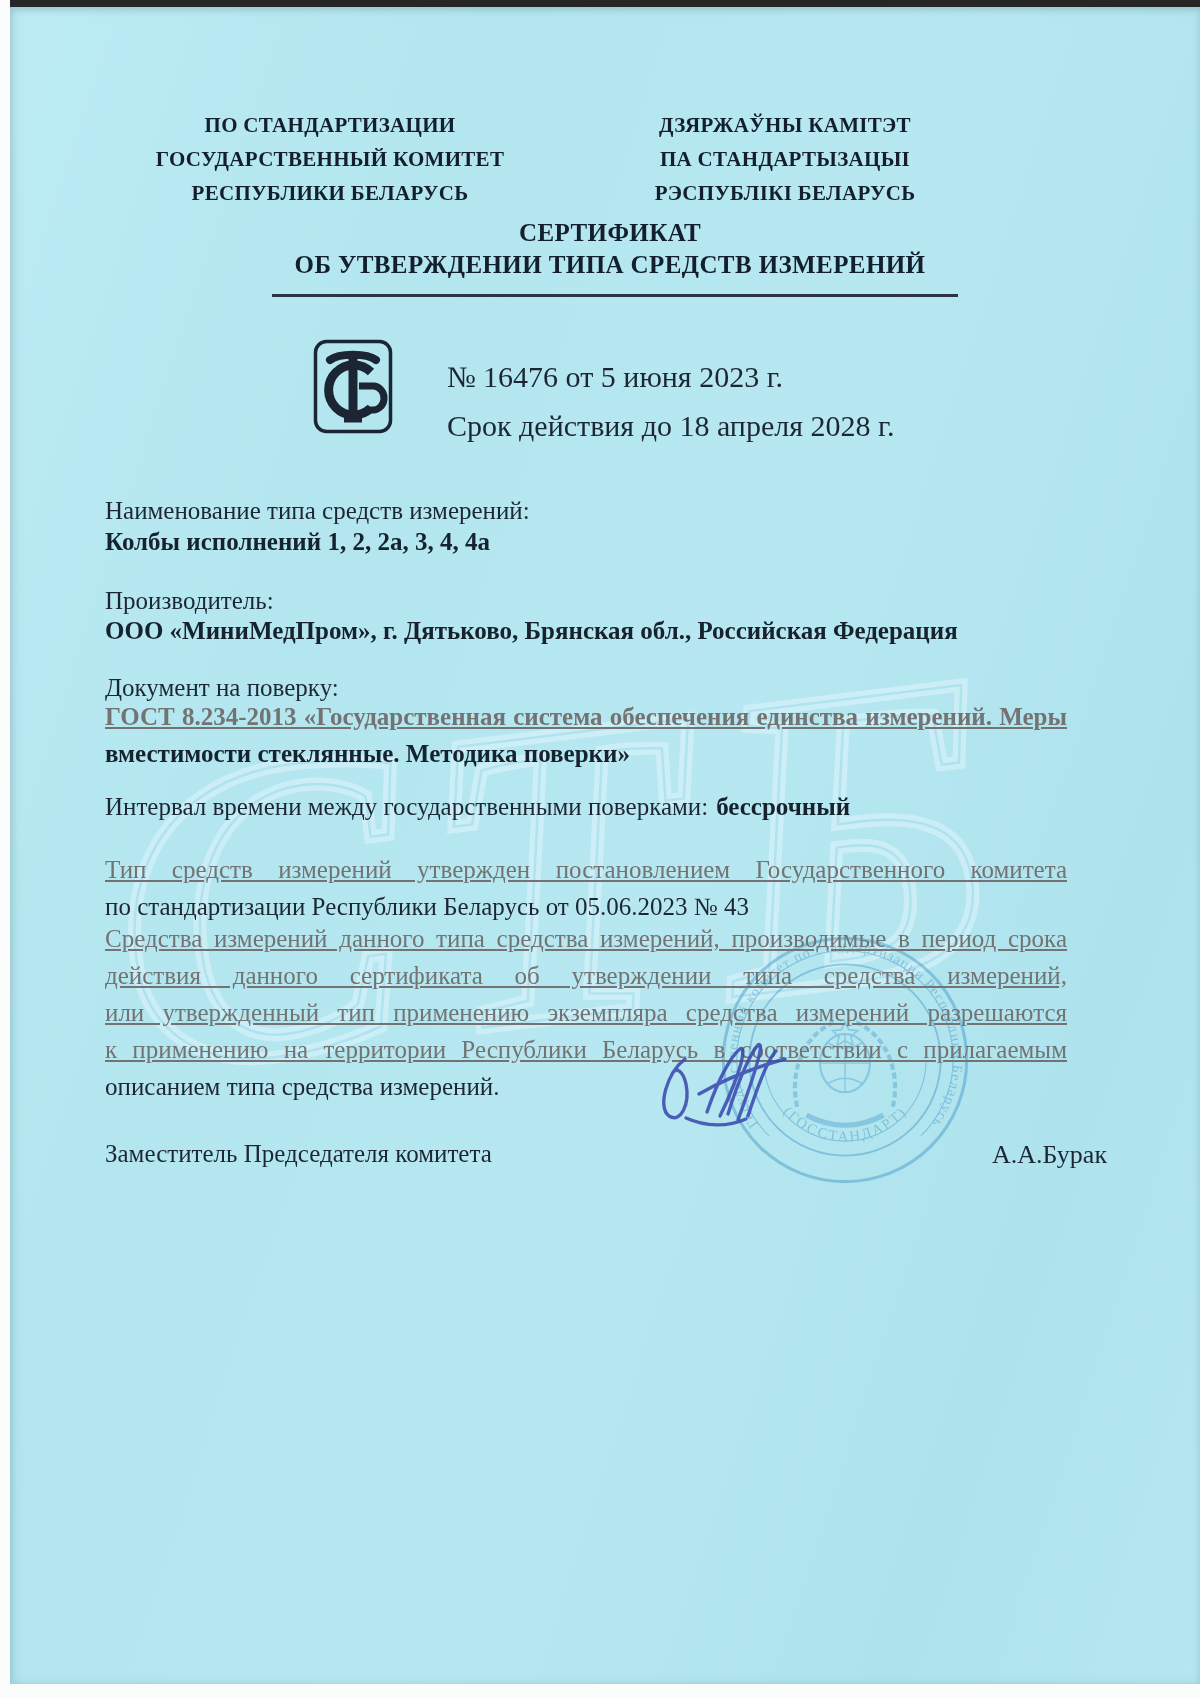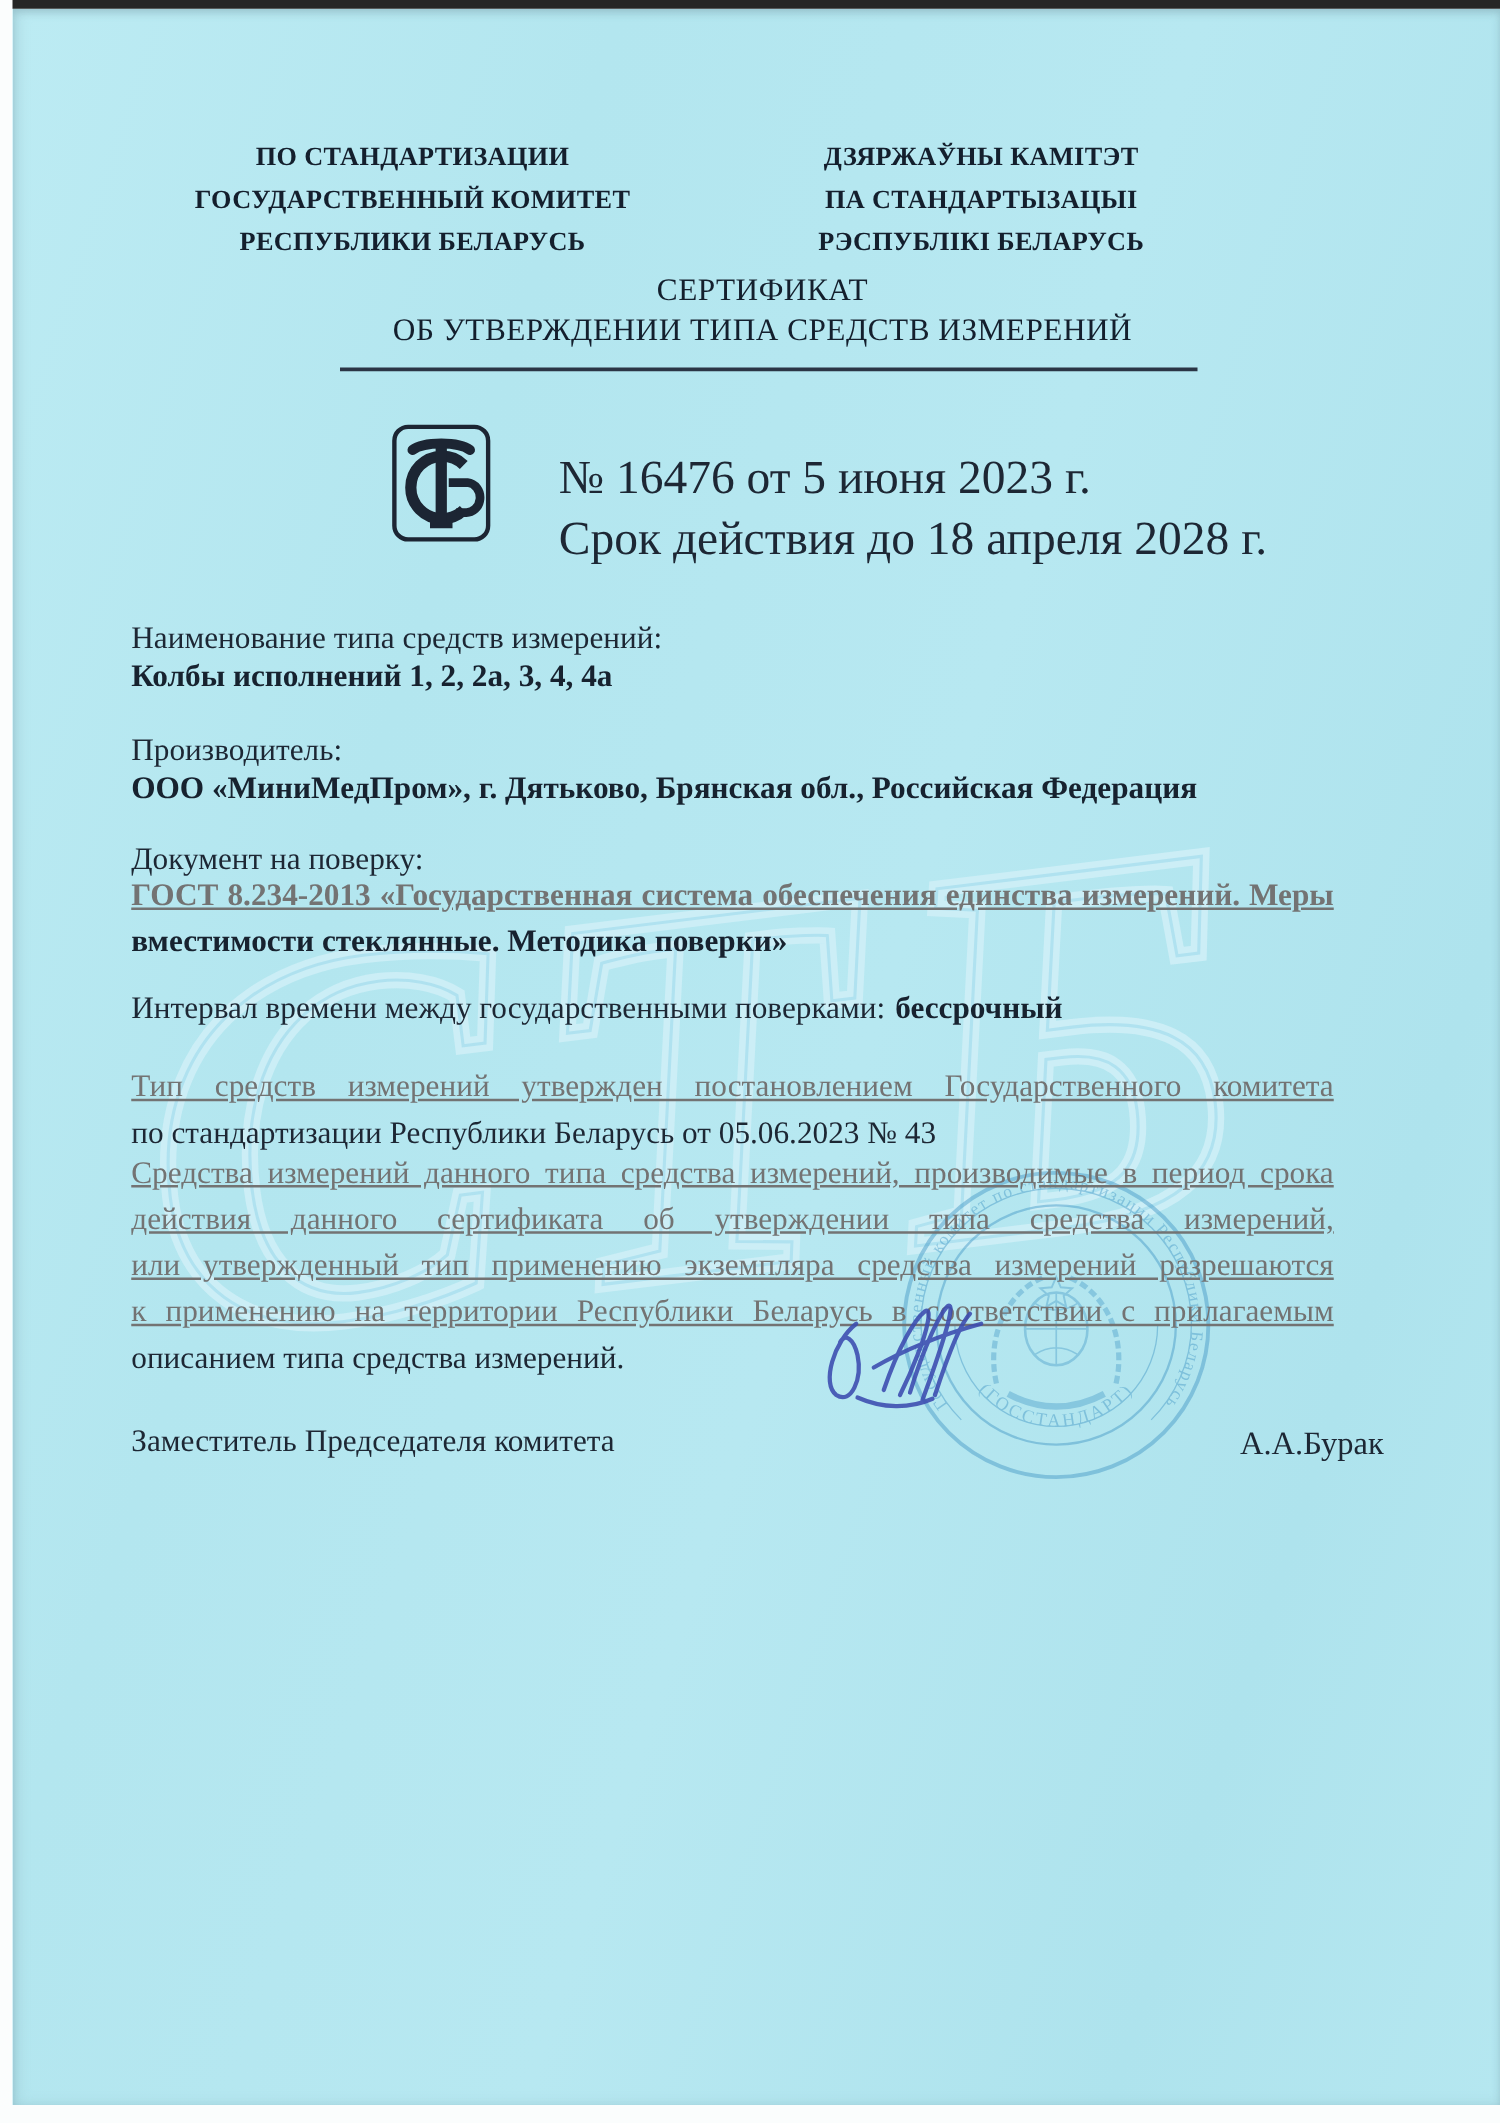--- a/index.html
+++ b/index.html
@@ -18,25 +18,25 @@
   #top-edge {
     position: absolute; left: 10px; top: 0; right: 0; height: 7px;
     background: #262626;
   }
   .abs { position: absolute; }
   .hdr {
     text-align: center; font-weight: bold; font-size: 21px; line-height: 34px;
     color: #141f2d; letter-spacing: 0.3px; z-index: 2;
   }
   .title-block {
-    text-align: center; font-weight: normal; font-size: 25px; line-height: 32px;
+    text-align: center; font-weight: bold; font-size: 25px; line-height: 32px;
     color: #141f2d; letter-spacing: 0.4px; z-index: 2;
   }
   .rule { height: 3px; background: #2b3545; z-index: 2; }
-  .big-line { font-size: 38px; color: #1d2734; z-index: 2; white-space: nowrap; }
+  .big-line { font-size: 30px; color: #1d2734; z-index: 2; white-space: nowrap; }
   .body-line { font-size: 25px; color: #1d2734; z-index: 2; white-space: nowrap; }
   .bold { font-weight: bold; color: #17222f; }
   .jline {
     font-size: 25px; color: #737373; z-index: 2;
     width: 962px; text-align: justify; text-align-last: justify; white-space: normal; text-decoration: underline;
   }
   .gap { margin-left: 8px; }
   svg { display: block; }
   .layer0 { z-index: 0; } .layer1 { z-index: 1; } .layer2 { z-index: 2; } .layer3 { z-index: 3; }
 </style>

